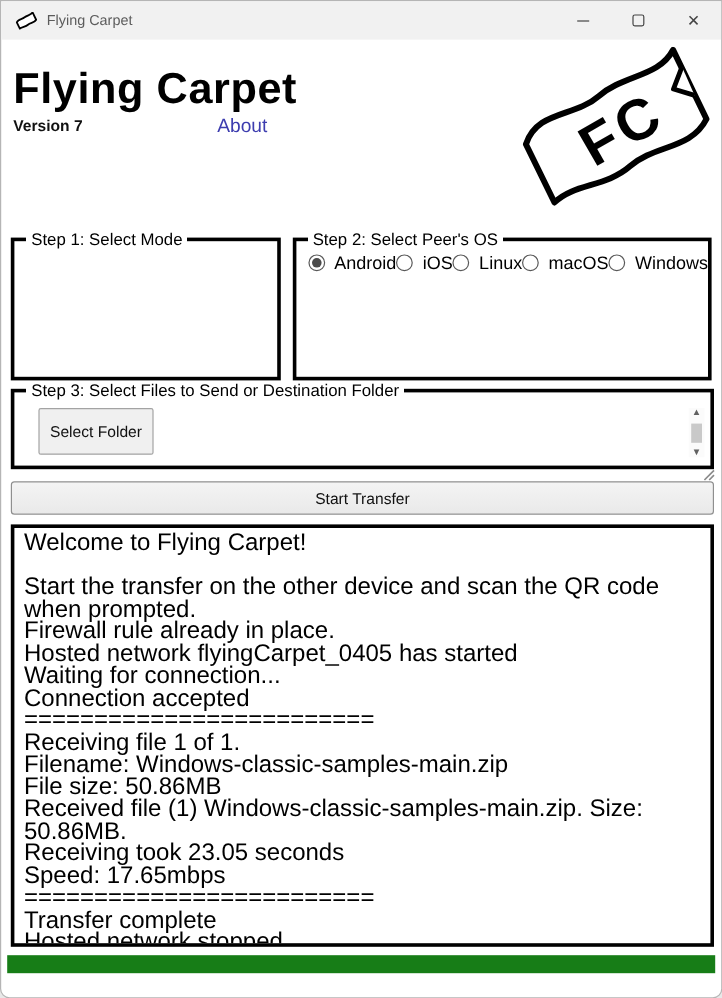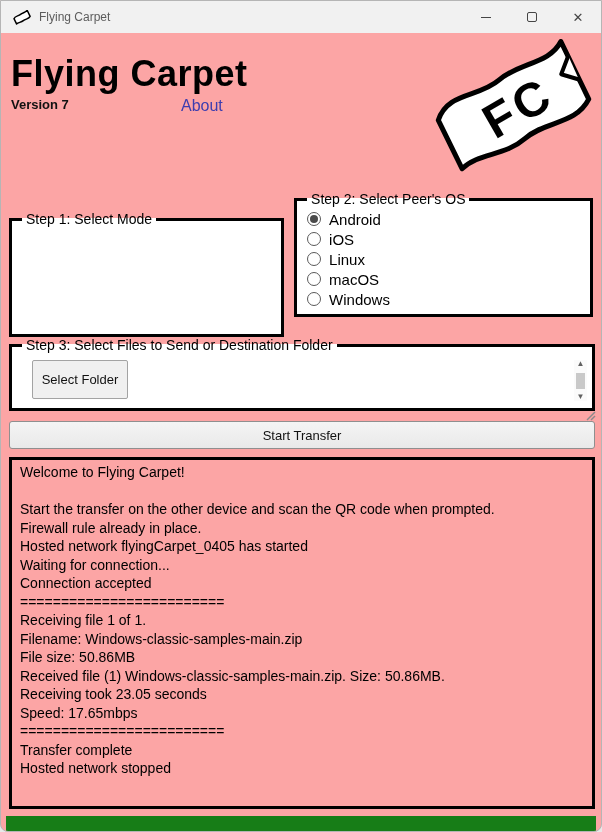--- a/index.html
+++ b/index.html
@@ -1,18 +1,18 @@
 <!DOCTYPE html>
 <html><head>
 <meta charset="utf-8">
 <style>
   * { margin:0; padding:0; box-sizing:border-box; }
   html,body { width:602px; height:832px; }
   body { font-family:"Liberation Sans", sans-serif; background:#e8e8e8; }
-  .window { width:602px; height:832px; background:#fca5a5; border:1px solid #b5b5b5;
+  .window { width:602px; height:832px; background:#ffffff; border:1px solid #b5b5b5;
             border-radius:0 0 8px 8px; overflow:hidden; position:relative; }
 
   
   .titlebar { height:32px; background:#f1f1f1; display:flex; align-items:center; }
   .tb-icon { margin:0 8px 0 12px; display:flex; }
   .tb-title { font-size:12px; color:#5c5c5c; flex:1; }
   .win-controls { display:flex; height:100%; }
   .win-btn { width:46px; height:100%; display:flex; align-items:center; justify-content:center; }
   .glyph-min { width:10px; height:1px; background:#454545; }
   .glyph-max { width:10px; height:10px; border:1px solid #454545; border-radius:2px; }
@@ -24,24 +24,24 @@
   .app-header { position:relative; height:158px; }
   .app-title { font-size:36px; font-weight:bold; color:#000; position:absolute; left:2px; top:20px; letter-spacing:0.5px; }
   .version { position:absolute; left:2px; top:64px; font-size:13px; color:#111;font-weight:bold; }
   .about { position:absolute; left:172px; top:64px; font-size:16px; color:#3d3daf; text-decoration:none; cursor:pointer; }
   .logo { position:absolute; right:-4px; top:6px; }
 
   
   fieldset { border:3px solid #000; background:#fff; }
   legend { font-size:14px; color:#000; margin-left:10px; padding:0 4px; }
   .steps-row { display:flex; gap:10px; }
-  .step1 { width:276px; height:126px;margin-top:20px; }
+  .step1 { width:276px; height:126px; }
   .step1 .opts { padding:20px 0 0 16px; display:flex; flex-direction:column; gap:25px; }
   .step2 { width:300px; height:126px; }
-  .step2 .opts { padding:2px 0 0 10px; display:flex; flex-direction:column; }
+  .step2 .opts { padding:2px 0 0 10px; display:flex; flex-direction:row; }
   .step2 .radio { height:20px; }
   .radio { display:flex; align-items:center; gap:8px; font-size:15px; color:#000; }
   .rb { width:14px; height:14px; border:1px solid #595959; border-radius:50%; background:#fff; position:relative; flex:0 0 auto; }
   .rb.checked::after { content:""; position:absolute; left:2px; top:2px; width:8px; height:8px; border-radius:50%; background:#4a4a4a; }
 
   
   .step3 { width:586px; height:74px; position:relative; }
   .step3-inner { display:flex; align-items:flex-start; padding:7px 26px 0 20px; }
   .select-folder-btn { width:96px; height:39px; background:#f0f0f0; border:1px solid #a3a3a3; border-radius:2px;
                        font-size:13px; font-family:inherit; color:#111; cursor:pointer; }
@@ -51,21 +51,21 @@
   .sb-arrow { font-size:8px; color:#616161; line-height:8px; cursor:pointer; }
   .sb-thumb { width:9px; height:16px; background:#c9c9c9; cursor:pointer; }
   .resize-grip { position:absolute; right:-4px; bottom:-13px; cursor:nwse-resize; }
 
   
   .start-btn { display:block; width:586px; height:28px; margin-top:10px; background:linear-gradient(#f4f4f4,#e9e9e9);
                border:1px solid #8f8f8f; border-radius:3px; font-size:13px; font-family:inherit; color:#111; cursor:pointer; }
 
   
   .output { margin-top:8px; width:586px; height:352px; border:3px solid #000; padding:3px 8px;
-            font-size:14px; line-height:18.5px; color:#000; white-space:pre-wrap; overflow:hidden; }
+            font-size:20px; line-height:18.5px; color:#000; white-space:pre-wrap; overflow:hidden; }
 
   
   .progress { margin:7px -3px 0; height:15px; background:#eaeaea; }
   .progress-fill { height:100%; width:100%; background:#177d17; }
 </style>
 </head>
 <body>
 
 <div class="window">
 

